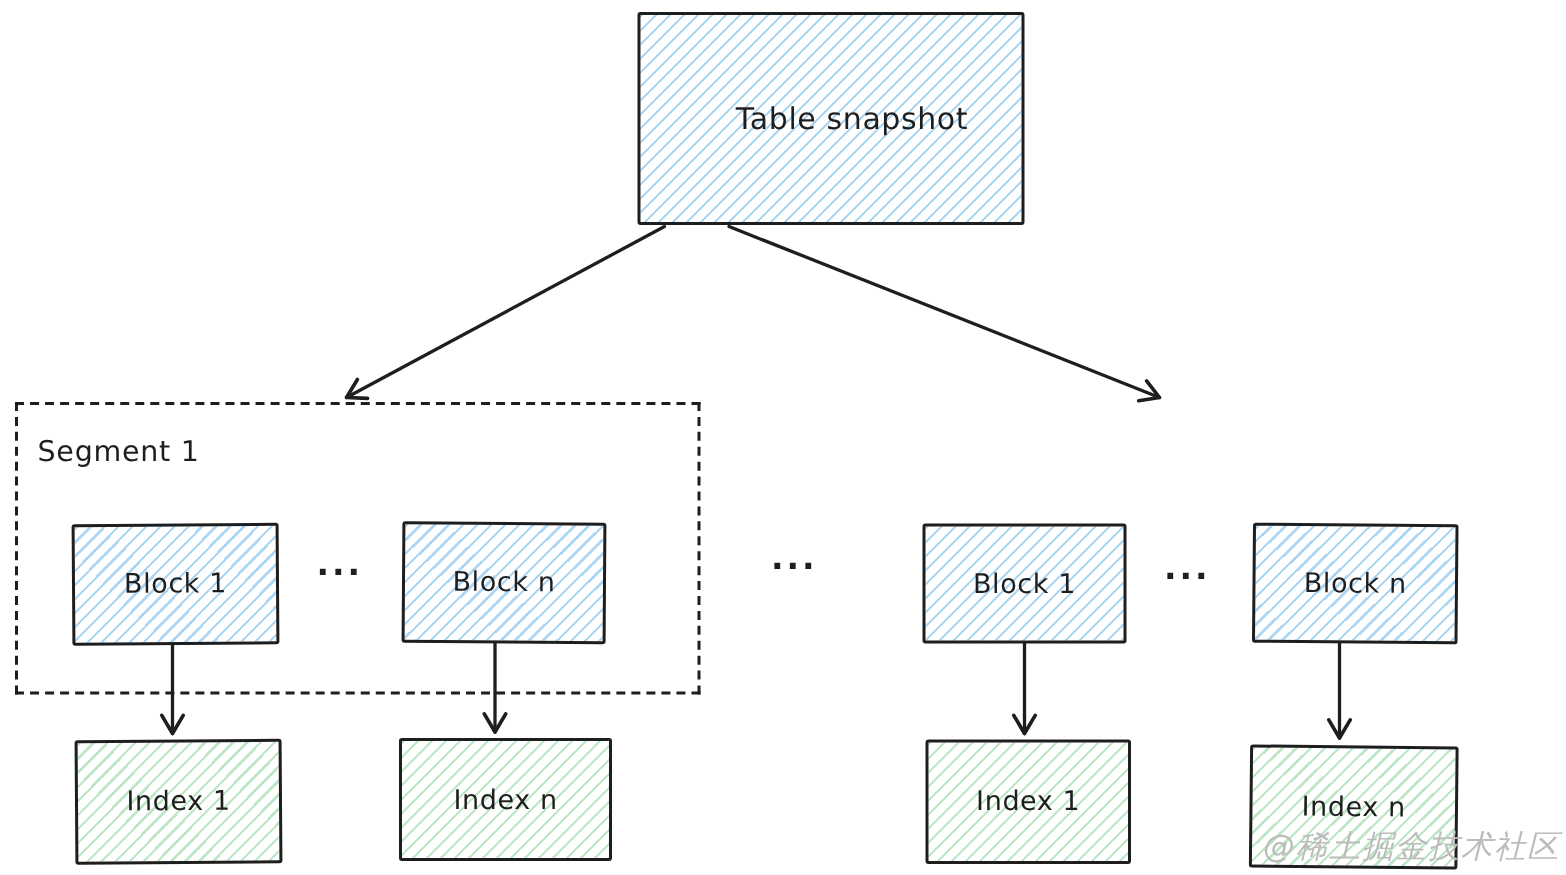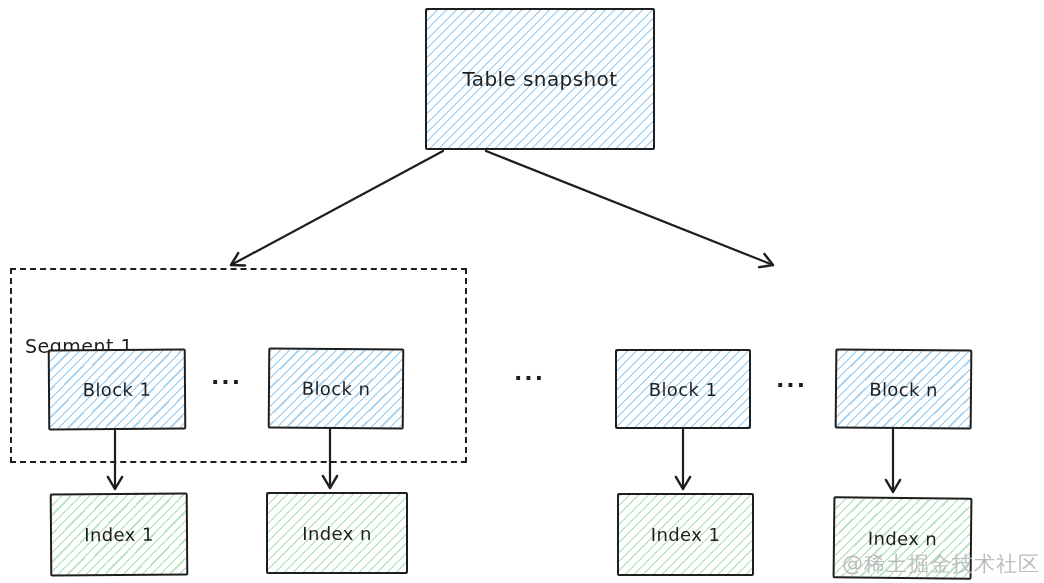--- a/index.html
+++ b/index.html
@@ -30,47 +30,47 @@
     background-color: #ffffff;
   }
   .hatch-blue {
     background-image: repeating-linear-gradient(135deg,
       #aed7f5 0px, #aed7f5 1.6px, transparent 1.6px, transparent 6.6px);
   }
   .hatch-green {
     background-image: repeating-linear-gradient(135deg,
       #bde7c6 0px, #bde7c6 1.6px, transparent 1.6px, transparent 6.6px);
   }
-  .root-node { font-size: 20px; }
+  .root-node { font-size: 20px; padding-left: 28px; }
   .segment {
     position: absolute;
     border: 2.6px dashed #1e1e1e;
   }
   .segment-label {
     position: absolute;
     left: 13px;
     top: 20px;
     font-size: 19px;
     letter-spacing: 0.5px;
-    margin-top: 45px;
   }
   .dots {
     position: absolute;
     font-size: 22px;
     font-weight: bold;
     letter-spacing: 2px;
     line-height: 1;
   }
   .watermark {
     position: absolute;
     right: 4px;
     bottom: 5px;
     font-size: 21px;
     color: #bcbcbc;
     letter-spacing: 1px;
+    font-style: italic;
   }
 </style>
 </head>
 <body>
 
 <div class="canvas">
 
   <svg class="arrows" width="1044" height="583" viewBox="0 0 1044 583" xmlns="http://www.w3.org/2000/svg">
     <defs>
       <marker id="ah" markerUnits="userSpaceOnUse" markerWidth="22" markerHeight="22" viewBox="0 0 20 20" refX="15" refY="10" orient="auto">

